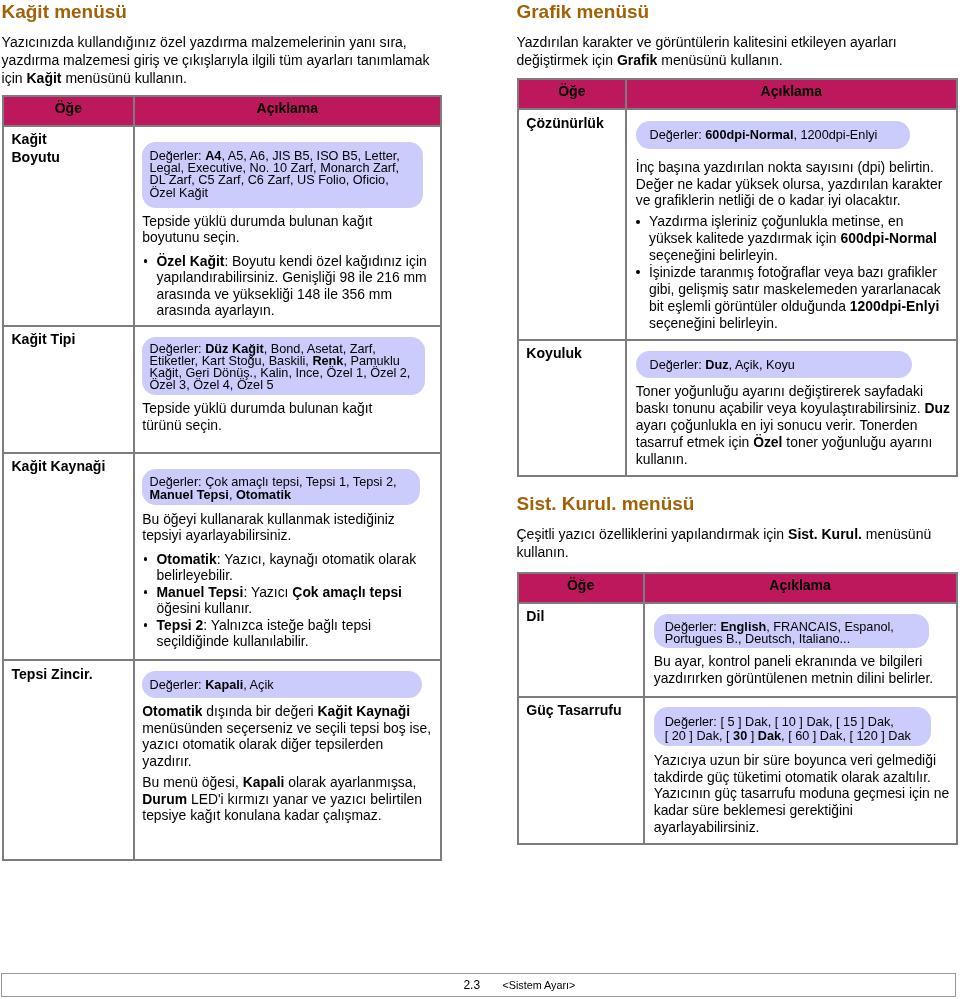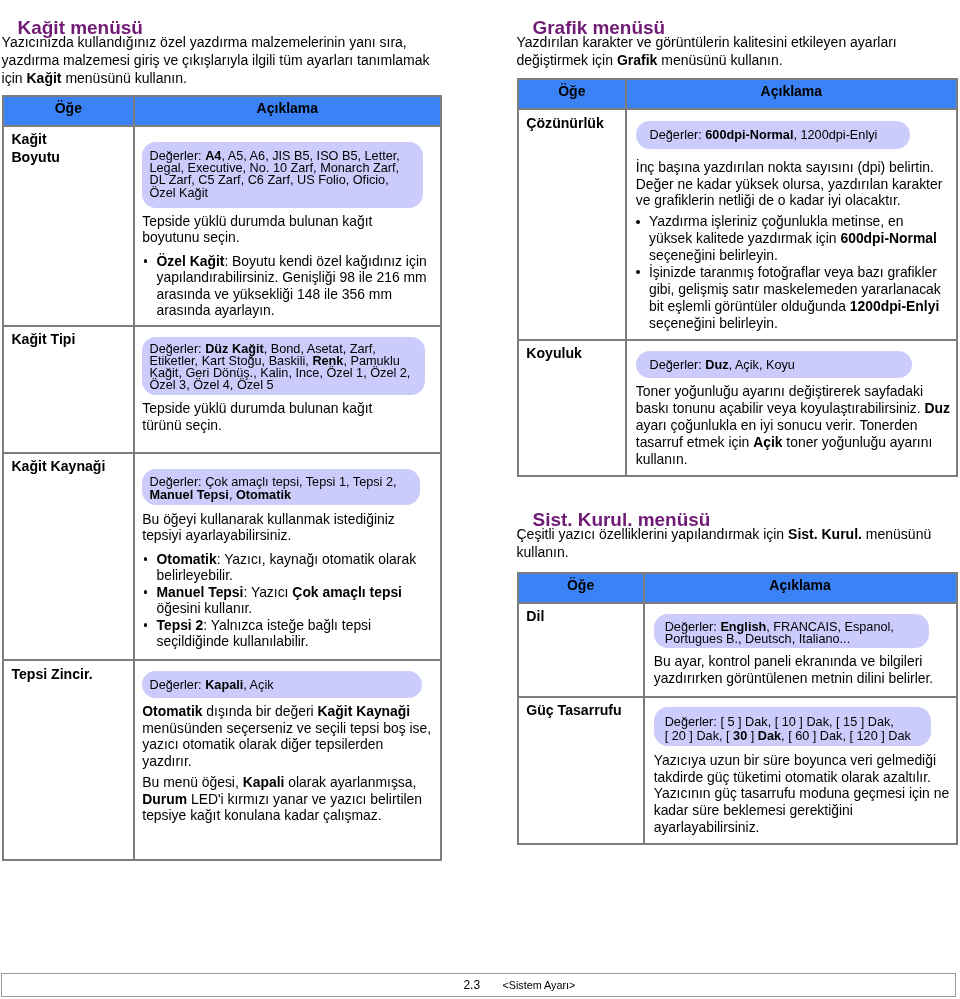--- a/index.html
+++ b/index.html
@@ -3,27 +3,27 @@
 <meta charset="utf-8">
 <style>
   html,body{margin:0;padding:0;}
   body{
     width:960px;height:999px;background:#ffffff;
     font-family:"Liberation Sans", sans-serif;
     color:#000000;
     -webkit-font-smoothing:antialiased;
   }
   .page{position:relative;width:960px;height:999px;overflow:hidden;}
-  .sec{position:absolute;font-size:18.95px;font-weight:bold;color:#701a75;margin:16px;
+  .sec{position:absolute;font-size:18.95px;font-weight:bold;color:#a16207;margin:0;
        line-height:18.95px;white-space:nowrap;}
   .intro{position:absolute;font-size:14px;line-height:18.3px;margin:0;}
   b{font-weight:bold;}
   table.t{position:absolute;border-collapse:collapse;table-layout:fixed;}
   table.t td{border:2px solid #7d7d7d;vertical-align:top;padding:0;}
-  table.t tr.thead td{background:#3b82f6;text-align:center;font-weight:bold;font-size:14px;
+  table.t tr.thead td{background:#be185d;text-align:center;font-weight:bold;font-size:14px;
             line-height:14px;padding:var(--hpt,4.4px) 0 var(--hpb,10px);}
   table.t td.itemcell{font-size:14.1px;font-weight:bold;padding:4.3px 0 7px 7.8px;line-height:17.1px;
             white-space:pre-line;}
   table.t td.desc{padding:0 0 var(--pb,6.2px) 9px;}
   table.t td.desc{padding-left:var(--padl,9px);}
   .badgewrap{font-size:0;}
   .badge{background:#ccccfc;border-radius:14px;font-size:12.7px;line-height:12.6px;
          padding:7.4px var(--bpr,7.2px) 7.4px var(--bpl,7.2px);display:inline-block;margin:0;white-space:nowrap;
          box-sizing:content-box;}
   .desc p{font-size:13.9px;line-height:var(--lh,16.5px);margin:var(--pmt,5.2px) 0 0 0;white-space:nowrap;}
@@ -115,21 +115,21 @@
               <ul>
                 <li>Yazdırma işleriniz çoğunlukla metinse, en<br>yüksek kalitede yazdırmak için <b>600dpi-Normal</b><br>seçeneğini belirleyin.</li>
                 <li>İşinizde taranmış fotoğraflar veya bazı grafikler<br>gibi, gelişmiş satır maskelemeden yararlanacak<br>bit eşlemli görüntüler olduğunda <b>1200dpi-Enlyi</b><br>seçeneğini belirleyin.</li>
               </ul>
             </td>
           </tr>
           <tr style="height:136.1px">
             <td class="itemcell">Koyuluk</td>
             <td class="desc" style="--padl:8.6px;--lh:16.9px;--pmt:5.2px;--umt:4px;--lml:-1px;--pb:5px">
               <div class="badgewrap" style="padding-top:10.5px"><span class="badge" style="width:255.39999999999998px;--bpl:13.8px;height:11.599999999999998px;line-height:12.6px">Değerler: <b>Duz</b>, Açik, Koyu</span></div>
-              <p>Toner yoğunluğu ayarını değiştirerek sayfadaki<br>baskı tonunu açabilir veya koyulaştırabilirsiniz. <b>Duz</b><br>ayarı çoğunlukla en iyi sonucu verir. Tonerden<br>tasarruf etmek için <b>Açik</b> toner yoğunluğu ayarını<br>kullanın.</p>
+              <p>Toner yoğunluğu ayarını değiştirerek sayfadaki<br>baskı tonunu açabilir veya koyulaştırabilirsiniz. <b>Duz</b><br>ayarı çoğunlukla en iyi sonucu verir. Tonerden<br>tasarruf etmek için <b>Özel</b> toner yoğunluğu ayarını<br>kullanın.</p>
             </td>
           </tr>
         </tbody>
       </table>
       <h2 class="sec" style="left:516.5px;top:495.2px;">Sist. Kurul. menüsü</h2>
       <p class="intro" style="left:516.5px;top:525px;width:441px;">Çeşitli yazıcı özelliklerini yapılandırmak için <b>Sist. Kurul.</b> menüsünü kullanın.</p>
       <table class="t" style="left:516.5px;top:572.2px;width:441px;">
         <colgroup>
           <col style="width:126.2px">
           <col>

